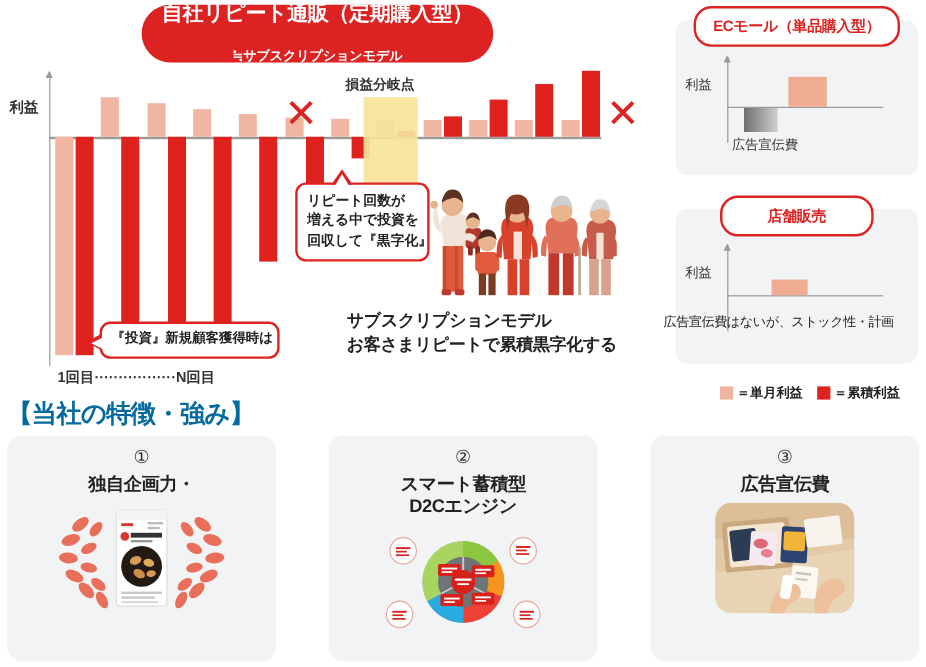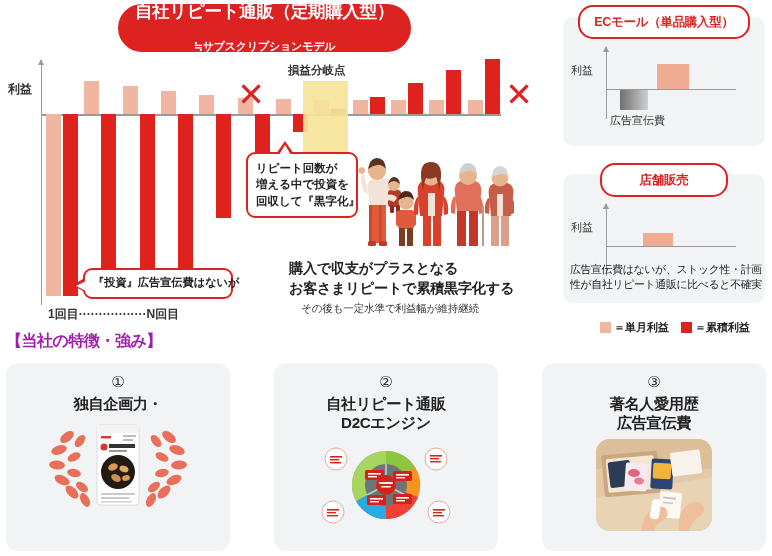--- a/index.html
+++ b/index.html
@@ -144,37 +144,37 @@
   .mini-axis-h { position: absolute; left: 43px; top: 46px; width: 130px; height: 1px; background: #9a9a9a; }
   .mini-bar { position: absolute; }
   .mini-cost-label {
     position: absolute; left: 47px; top: 70px; font-size: 11px; color: #333; white-space: nowrap;
   }
   .panel-desc {
     position: absolute; left: 0px; top: 0px; width: 202px;
     font-size: 10.9px; color: #222; line-height: 1.36; letter-spacing: -0.35px;
   }
   #desc-ec { left: 563px; top: 110px; }
-  #desc-store { left: 553px; top: 262px; margin-left: 17px; }
+  #desc-store { left: 553px; top: 262px; }
 
   
   .legend {
     position: absolute; left: 600px; top: 320px;
     display: flex; align-items: center; gap: 12px;
     font-size: 11px; font-weight: bold; color: #222;
   }
   .legend .item { display: flex; align-items: center; gap: 3px; white-space: nowrap; }
   .legend .sw { width: 11px; height: 11px; display: inline-block; }
   .legend .sw.m { background: #f0b6a2; }
   .legend .sw.c { background: #e0221f; }
 
   
   .features-head {
     position: absolute; left: 6px; top: 331px;
-    font-size: 16px; font-weight: bold; color: #a21caf; letter-spacing: -0.5px;
+    font-size: 21px; font-weight: bold; color: #0369a1; letter-spacing: -0.5px;
   }
   .cards { position: absolute; left: 0; top: 363px; width: 772px; height: 190px; }
   .card {
     position: absolute; top: 0; width: 224px; height: 188px;
     background: #f2f3f5; border-radius: 12px;
     display: flex; flex-direction: column; align-items: center;
   }
   #card-1 { left: 6px; }
   #card-2 { left: 274px; }
   #card-3 { left: 542px; }
@@ -269,21 +269,21 @@
     <span class="tail-o"></span>
     <span class="tail-i"></span>
     <div class="line">リピート回数が</div>
     <div class="line">増える中で投資を</div>
     <div class="line">回収して『黒字化』</div>
   </div>
 
   <div class="callout" id="callout-invest">
     <span class="tail-o"></span>
     <span class="tail-i"></span>
-    <div class="line">『投資』広告宣伝費はないが</div>
+    <div class="line">『投資』新規顧客獲得時は</div>
   </div>
 
   <svg class="family" viewBox="0 0 162 110">
 
     <g>
       <path d="M16 44 q-3 -10 4 -13 l7 -2 8 2 q7 3 4 13 l-2 14 -19 0 z" fill="#f2e3d8"></path>
       <rect x="17" y="57" width="17" height="38" fill="#e05a3c"></rect>
       <rect x="17" y="57" width="3" height="38" fill="#c94a30"></rect>
       <rect x="27" y="57" width="2.5" height="38" fill="#c94a30"></rect>
       <rect x="16" y="93" width="8" height="5" rx="1.5" fill="#c0392b"></rect>
@@ -341,24 +341,23 @@
       <circle cx="148" cy="30" r="8.5" fill="#e8b48e"></circle>
       <path d="M140 29 q1 -11 8 -11 q8 0 8 11 q-4 -4 -8 -3 q-4 1 -8 3 z" fill="#d6d6d6"></path>
       <rect x="139" y="68" width="8" height="30" fill="#d9a08a"></rect>
       <rect x="149" y="68" width="8" height="30" fill="#d9a08a"></rect>
       <path d="M136 50 q-4 6 -3 15 l4 1 1 -15 z" fill="#c75c4a"></path>
       <path d="M160 50 q4 6 3 15 l-4 1 -1 -15 z" fill="#c75c4a"></path>
     </g>
   </svg>
 
   <div class="summary">
-    <div class="big">購入で収支がプラスとなる</div>
+    <div class="big">サブスクリプションモデル</div>
     <div class="big">お客さまリピートで累積黒字化する</div>
     <div class="note">
-      <span class="ind">その後も一定水準で利益幅が維持継続</span>
     </div>
   </div>
 
   <div class="panel" id="panel-ec">
     <div class="mini">
       <div class="mini-ylabel">利益</div>
       <div class="mini-axis-v"></div>
       <div class="mini-axis-h"></div>
       <div class="mini-bar" style="left:57px; top:47px; width:28px; height:20px; background:linear-gradient(90deg,#6f6f6f,#cfcfcf);"></div>
       <div class="mini-bar" style="left:94px; top:21px; width:32px; height:25px; background:#f0ab93;"></div>
@@ -371,21 +370,20 @@
     <div class="mini">
       <div class="mini-ylabel">利益</div>
       <div class="mini-axis-v"></div>
       <div class="mini-axis-h"></div>
       <div class="mini-bar" style="left:80px; top:33px; width:30px; height:13px; background:#f0ab93;"></div>
     </div>
   </div>
   <div class="panel-pill" id="pill-store">店舗販売</div>
   <div class="panel-desc" id="desc-store">
     <div>広告宣伝費はないが、ストック性・計画</div>
-    <div>性が自社リピート通販に比べると不確実</div>
   </div>
 
   <div class="legend">
     <div class="item">
       <span class="sw m"></span>
       <span>＝単月利益</span>
     </div>
     <div class="item">
       <span class="sw c"></span>
       <span>＝累積利益</span>
@@ -444,21 +442,21 @@
           <rect x="58" y="76" width="34" height="2" fill="#c9c9c9"></rect>
           <rect x="58" y="80" width="28" height="2" fill="#c9c9c9"></rect>
           <rect x="58" y="84" width="31" height="1.6" fill="#d5d5d5"></rect>
         </svg>
       </div>
     </div>
 
     <div class="card" id="card-2">
       <div class="num">②</div>
       <div class="title">
-        <div>自社リピート通販</div>
+        <div>スマート蓄積型</div>
         <div>D2Cエンジン</div>
       </div>
       <div class="art">
         <svg viewBox="0 0 150 96" width="150" height="96">
           <circle cx="75" cy="48" r="34" fill="#8e9294"></circle>
           <path d="M75 14 A34 34 0 0 1 104 30 L92 38 A20 20 0 0 0 75 28 Z" fill="#8cc63f"></path>
           <path d="M104 30 A34 34 0 0 1 107 60 L94 55 A20 20 0 0 0 92 38 Z" fill="#f7941e"></path>
           <path d="M107 60 A34 34 0 0 1 75 82 L75 68 A20 20 0 0 0 94 55 Z" fill="#ef4136"></path>
           <path d="M75 82 A34 34 0 0 1 45 64 L58 57 A20 20 0 0 0 75 68 Z" fill="#29abe2"></path>
           <path d="M45 64 A34 34 0 0 1 75 14 L75 28 A20 20 0 0 0 58 57 Z" fill="#a8d55f"></path>
@@ -503,21 +501,20 @@
               <rect x="122" y="75" width="9" height="1.4"></rect>
               <rect x="122" y="78" width="11" height="1.4"></rect>
           </g>
         </svg>
       </div>
     </div>
 
     <div class="card" id="card-3">
       <div class="num">③</div>
       <div class="title">
-        <div>著名人愛用歴</div>
         <div>広告宣伝費</div>
       </div>
       <div class="art">
         <svg viewBox="0 0 150 96" width="150" height="96">
           <defs>
               <clipPath id="pc">
                 <rect x="17" y="2" width="116" height="92" rx="14"></rect>
               </clipPath>
             </defs>
           <g clip-path="url(#pc)">

